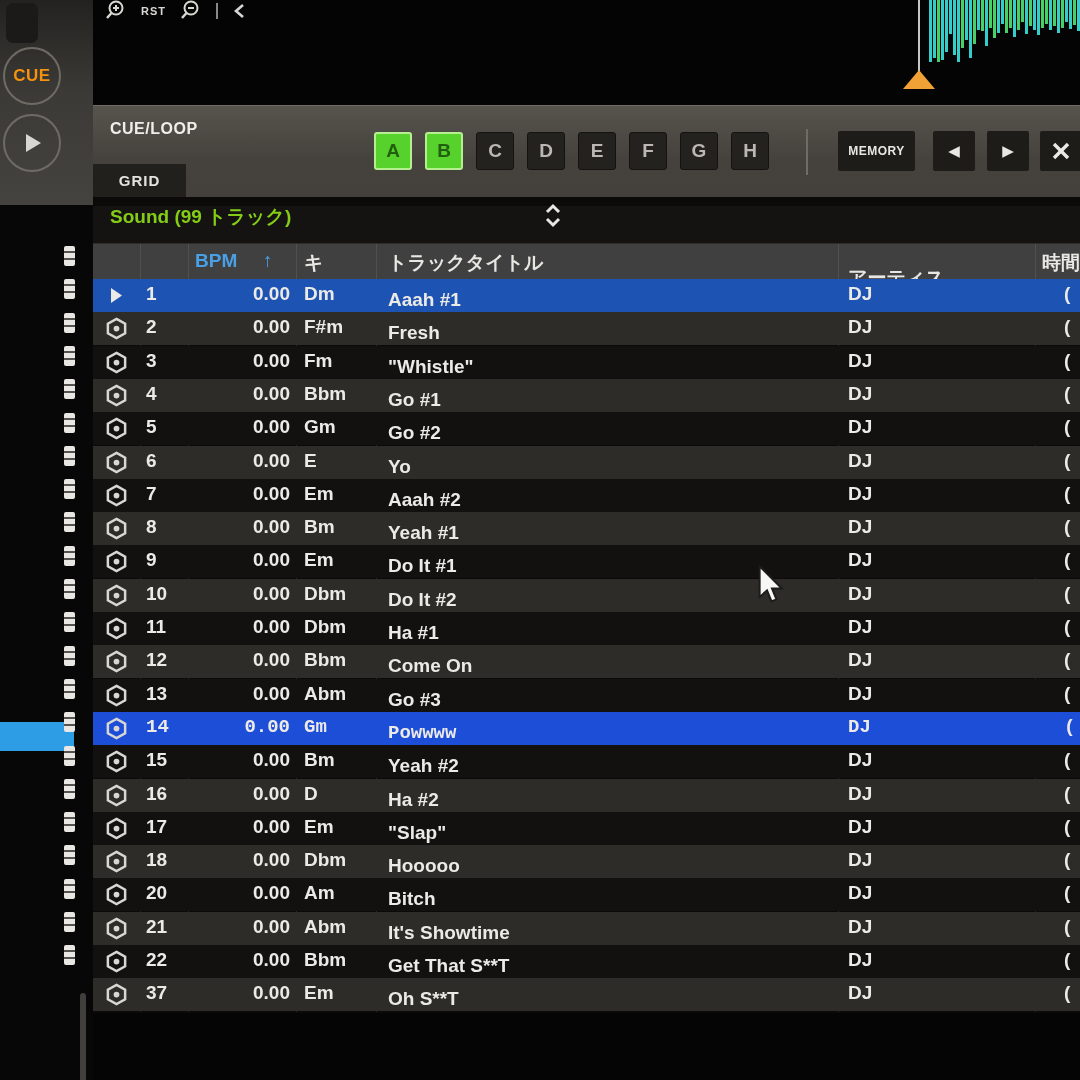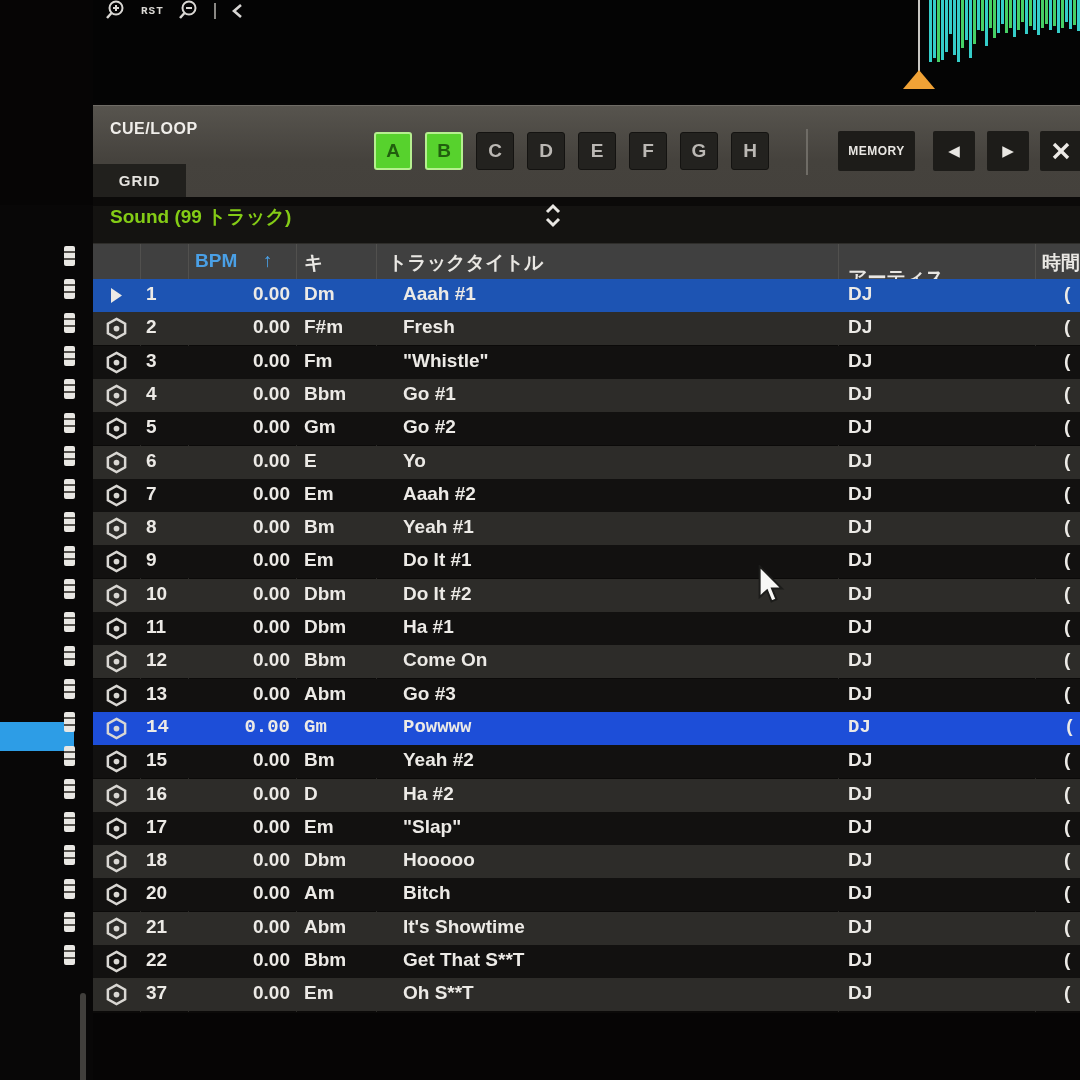--- a/index.html
+++ b/index.html
@@ -18,21 +18,21 @@
   
   .sidebar{left:0;top:205px;width:93px;height:875px;background:#080707;}
   .tick{position:absolute;left:64px;width:11px;height:20px;border-radius:2px;
         background:linear-gradient(180deg,#e9e7e3 0 5px,#55524d 5px 7px,#e9e7e3 7px 12px,#55524d 12px 14px,#e9e7e3 14px 20px);}
   .tree-sel{left:0;top:517px;width:74px;height:29px;background:#2d9de6;}
   .tree-scroll{left:80px;top:788px;width:6px;height:148px;background:#413f3c;border-radius:3px;}
 
   
   .wavebar{left:93px;top:0;width:987px;height:103px;background:#040404;}
   .zoomctl{left:12px;top:0;height:22px;display:flex;align-items:center;gap:14px;}
-  .rst{font-size:11px;font-weight:bold;color:#dad8d4;letter-spacing:1px;font-family:Liberation Mono, monospace;}
+  .rst{font-size:11px;font-weight:bold;color:#dad8d4;letter-spacing:1px;}
   .vdiv-sm{width:2px;height:16px;background:#8a8884;}
   .playhead{left:825px;top:0;width:2px;height:86px;background:#c9c7c3;}
   .cue-tri{left:810px;top:70px;width:0;height:0;border-left:16px solid transparent;
            border-right:16px solid transparent;border-bottom:19px solid #f0a236;}
   .wave-svg{left:836px;top:0;}
 
   
   .cuepanel{left:93px;top:105px;width:987px;height:92px;overflow:hidden;
             background:linear-gradient(180deg,#57544e,#45423d 60%,#44413c);border-top:1px solid #6f6c66;box-sizing:border-box;}
   .cl-title{left:17px;top:14px;font-size:16px;font-weight:bold;color:#f0eeea;letter-spacing:0.5px;}
@@ -64,21 +64,21 @@
   .th-artist{left:755px;margin-top:15px;}
   .th-time{left:949px;}
   .colline{position:absolute;top:47px;width:1px;height:768px;background:rgba(125,122,116,0.28);}
   .rows{left:0;top:82px;width:987px;height:734px;}
   .trow{position:absolute;left:0;width:987px;height:33px;}
   .trow span{position:absolute;top:4px;font-size:19px;font-weight:bold;color:#eceae6;white-space:nowrap;}
   .c-icon{left:8px;top:4px;width:30px;height:25px;display:flex;align-items:center;justify-content:center;}
   .c-num{left:53px;}
   .c-bpm{left:100px;width:97px;text-align:right;}
   .c-key{left:211px;}
-  .c-title{left:310px;}
+  .c-title{left:295px;margin-top:6px;}
   .c-artist{left:755px;}
   .c-time{left:971px;color:#b8b6b2;}
   .trow .play-icon{display:none;}
   .trow.selected .play-icon{display:block;}
 
   .cursor{left:757px;top:565px;}
 </style>
 </head>
 <body>
 
@@ -140,20 +140,29 @@
         <rect x="132" y="0" width="3" height="28" fill="#46d065"></rect>
         <rect x="136" y="0" width="3" height="22" fill="#35cdc9"></rect>
         <rect x="140" y="0" width="3" height="29" fill="#35cdc9"></rect>
         <rect x="144" y="0" width="3" height="25" fill="#46d065"></rect>
         <rect x="148" y="0" width="3" height="31" fill="#35cdc9"></rect>
       </svg>
     <div class="abs playhead"></div>
     <div class="abs cue-tri"></div>
   </div>
 
+  <div class="abs deck">
+    <div class="abs knob"></div>
+    <div class="abs circle-btn cue-btn">CUE</div>
+    <div class="abs circle-btn play-btn">
+      <svg width="24" height="24" viewBox="0 0 24 24">
+        <polygon points="6,3 21,12 6,21" fill="#d8d6d3"></polygon>
+      </svg>
+    </div>
+  </div>
 
   <div class="abs cuepanel">
     <div class="abs cl-title">CUE/LOOP</div>
     <div class="abs hotcues" id="hotcues">
         <div class="hc active">A</div>
         <div class="hc active">B</div>
         <div class="hc">C</div>
         <div class="hc">D</div>
         <div class="hc">E</div>
         <div class="hc">F</div>

